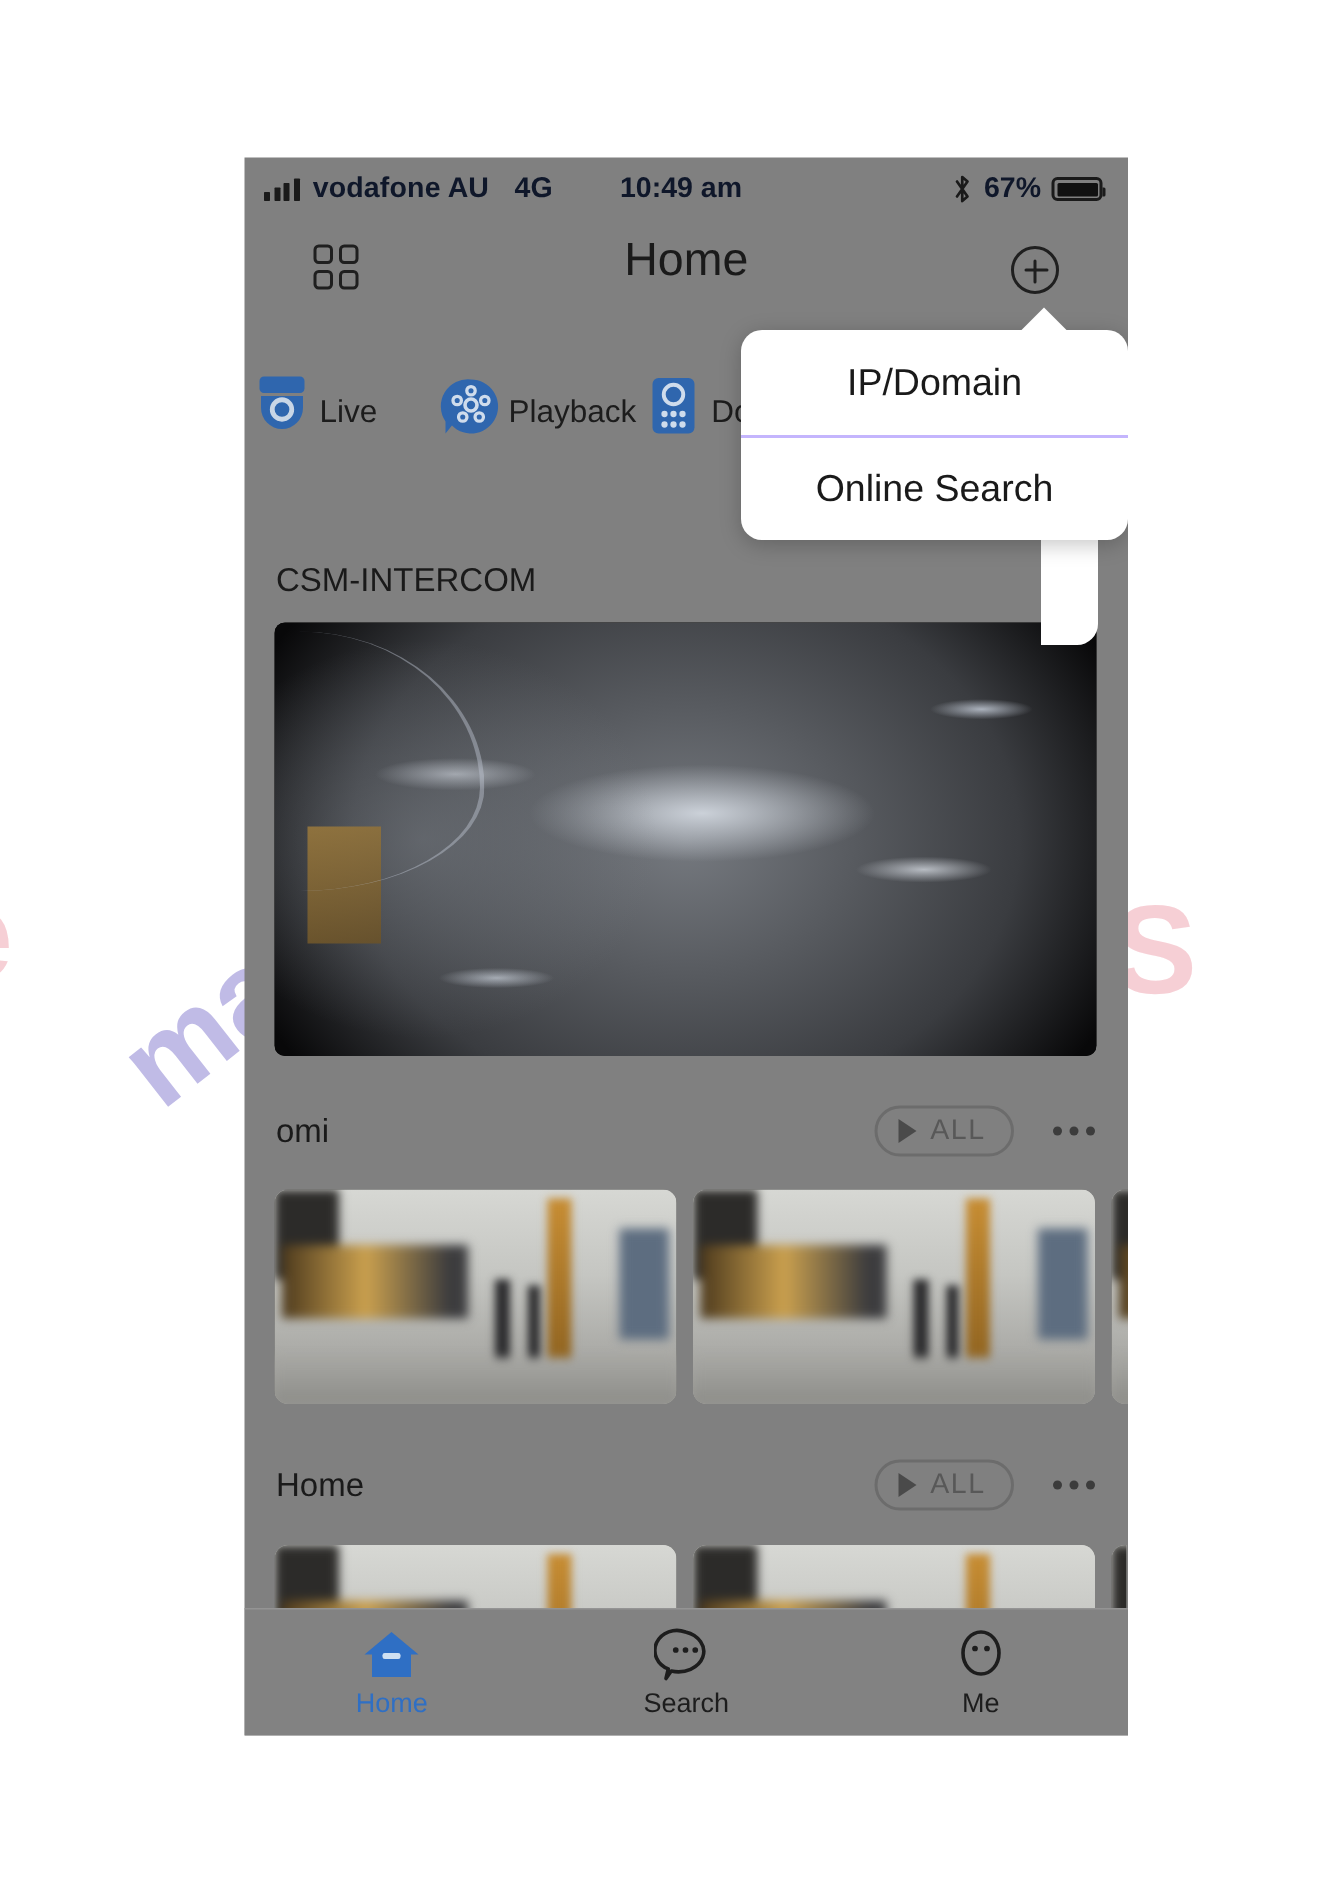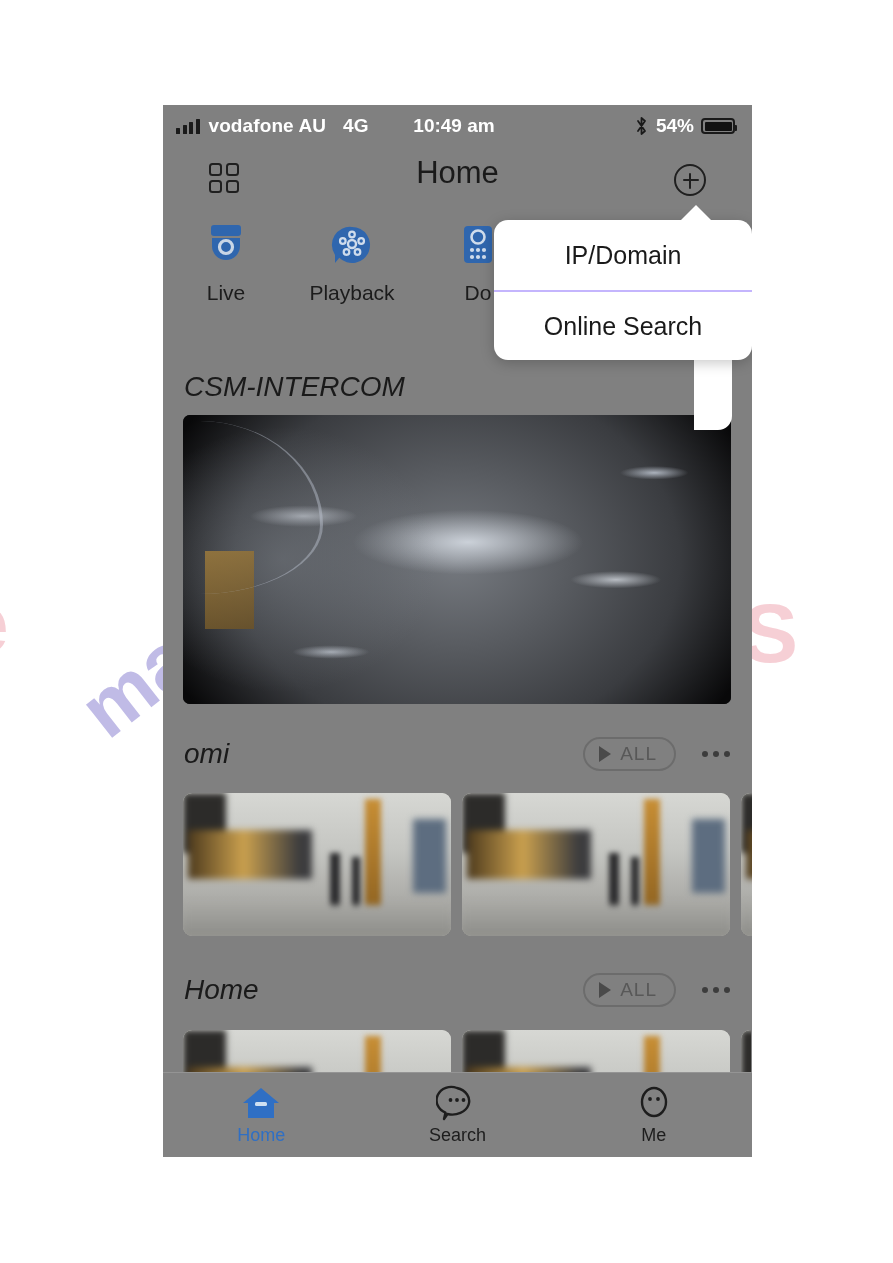--- a/index.html
+++ b/index.html
@@ -65,21 +65,21 @@
     overflow: hidden;
   }
 
   
   #statusbar {
     position: absolute;
     left: 0; top: 0;
     width: 582px; height: 42px;
     display: flex;
     align-items: center;
-    color: #ffffff;
+    color: #0f172a;
     font-size: 19px;
     font-weight: 700;
   }
   #sb-left {
     position: absolute; left: 13px; top: 0; height: 42px;
     display: flex; align-items: center; gap: 9px;
   }
   .sig-bars { display: flex; align-items: flex-end; gap: 2.5px; height: 15px; }
   .sig-bars i { display: block; width: 4px; background: #1a1a1a; border-radius: .5px; }
   .sig-bars i:nth-child(1) { height: 6px; }
@@ -137,31 +137,31 @@
   .plus-circ i { left: 50%; top: 7px; margin-left: -1.1px; width: 2.2px; height: 15.6px; }
   .plus-circ b { top: 50%; left: 7px; margin-top: -1.1px; height: 2.2px; width: 15.6px; }
 
   
   #quickrow {
     position: absolute; left: 0; top: 112px; width: 589px; height: 108px;
     display: flex;
   }
   .qa {
     flex: 0 0 126px;
-    display: flex; flex-direction: column; align-items: center;
+    display: flex; align-items: center;
   }
   .qa-ico { height: 56px; display: flex; align-items: center; justify-content: center; }
   .qa-lbl { margin-top: 8px; font-size: 21px; color: #1c1c1c; white-space: nowrap; }
 
   
   .grp-hdr {
     position: absolute; left: 0; width: 589px; height: 54px;
     display: flex; align-items: center;
   }
-  .grp-name { margin-left: 21px; font-size: 28px; color: #1a1a1a; font-style: italic; }
+  .grp-name { margin-left: 21px; font-size: 22px; color: #1a1a1a; }
   .grp-spacer { flex: 1; }
   .pill-all {
     display: flex; align-items: center; gap: 9px;
     border: 2px solid #6c6c6c; border-radius: 22px;
     height: 34px; padding: 0 17px 0 14px; box-sizing: border-box;
     color: #585858; font-size: 19px; letter-spacing: 1px;
   }
   .tri {
     width: 0; height: 0;
     border-left: 12px solid #4a4a4a;
@@ -314,21 +314,21 @@
           <i></i>
         </span>
       <span id="sb-carrier">vodafone AU</span>
       <span id="sb-network">4G</span>
     </div>
     <div id="sb-time">10:49 am</div>
     <div id="sb-right">
       <svg width="15" height="22" viewBox="0 0 15 22">
         <path d="M4 6 L11 16 L7.5 19 L7.5 3 L11 6 L4 16" fill="none" stroke="#1a1a1a" stroke-width="1.8" stroke-linejoin="round" stroke-linecap="round"></path>
       </svg>
-      <span id="sb-battery-pct">54%</span>
+      <span id="sb-battery-pct">67%</span>
       <span class="batt">
           <span></span>
         </span>
     </div>
   </div>
 
   <div id="navbar">
     <div id="nav-grid">
         <b></b>
         <b></b>

